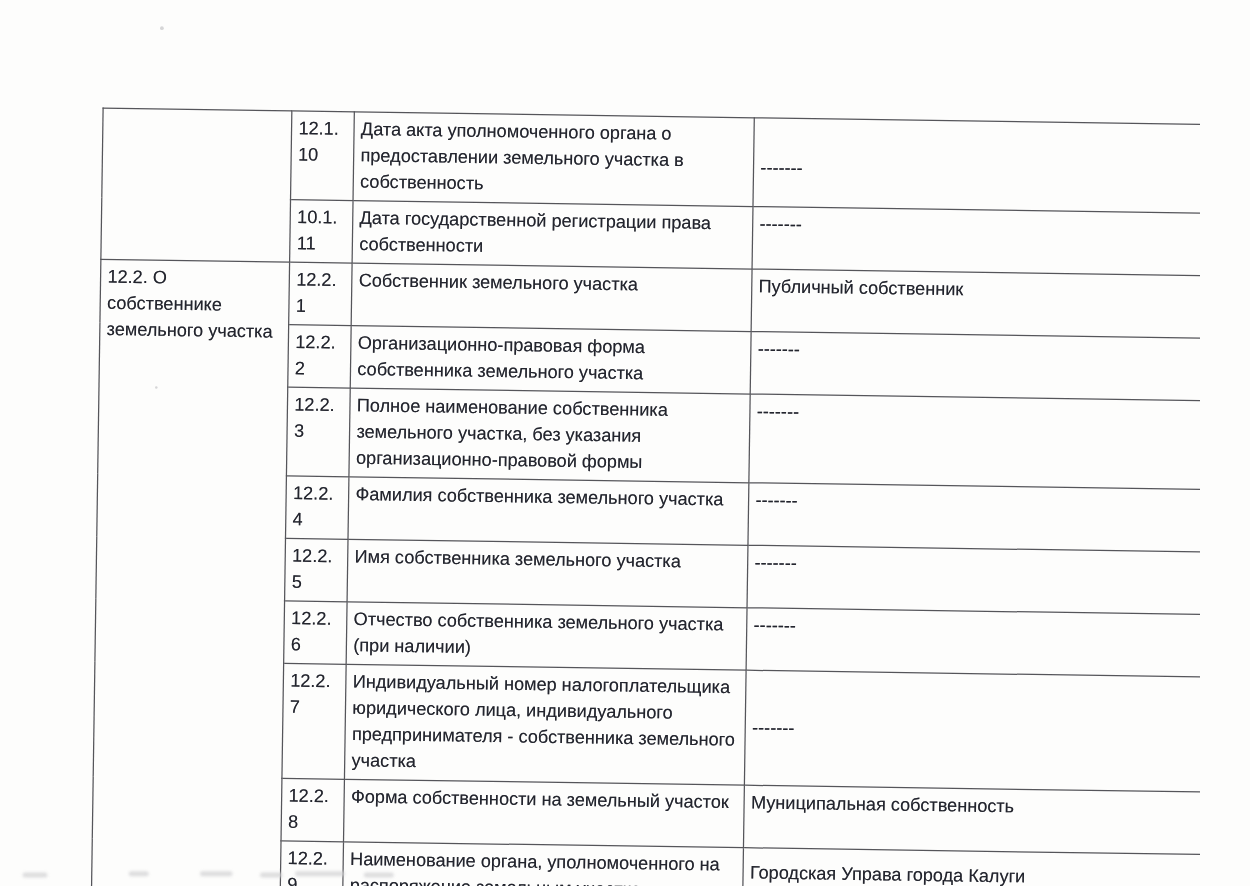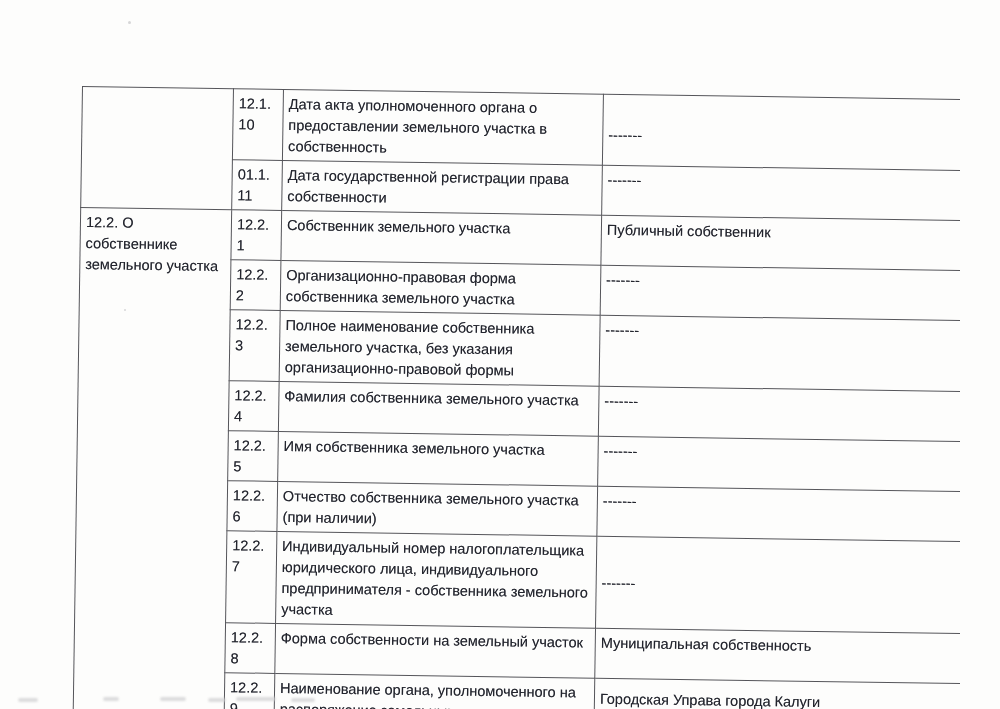--- a/index.html
+++ b/index.html
@@ -64,21 +64,21 @@
           <col class="c-val">
       </colgroup>
       <tbody>
         <tr style="height:67px">
           <td class="section" rowspan="2"></td>
           <td class="num">12.1.10</td>
           <td class="desc">Дата акта уполномоченного органа о предоставлении земельного участка в собственность</td>
           <td class="val pt30">-------</td>
         </tr>
         <tr style="height:46px">
-          <td class="num">01.1.11</td>
+          <td class="num">10.1.11</td>
           <td class="desc">Дата государственной регистрации права собственности</td>
           <td class="val">-------</td>
         </tr>
         <tr style="height:35px">
           <td class="section" rowspan="9">12.2. О собственнике земельного участка</td>
           <td class="num">12.2.1</td>
           <td class="desc">Собственник земельного участка</td>
           <td class="val">Публичный собственник</td>
         </tr>
         <tr style="height:50px">

